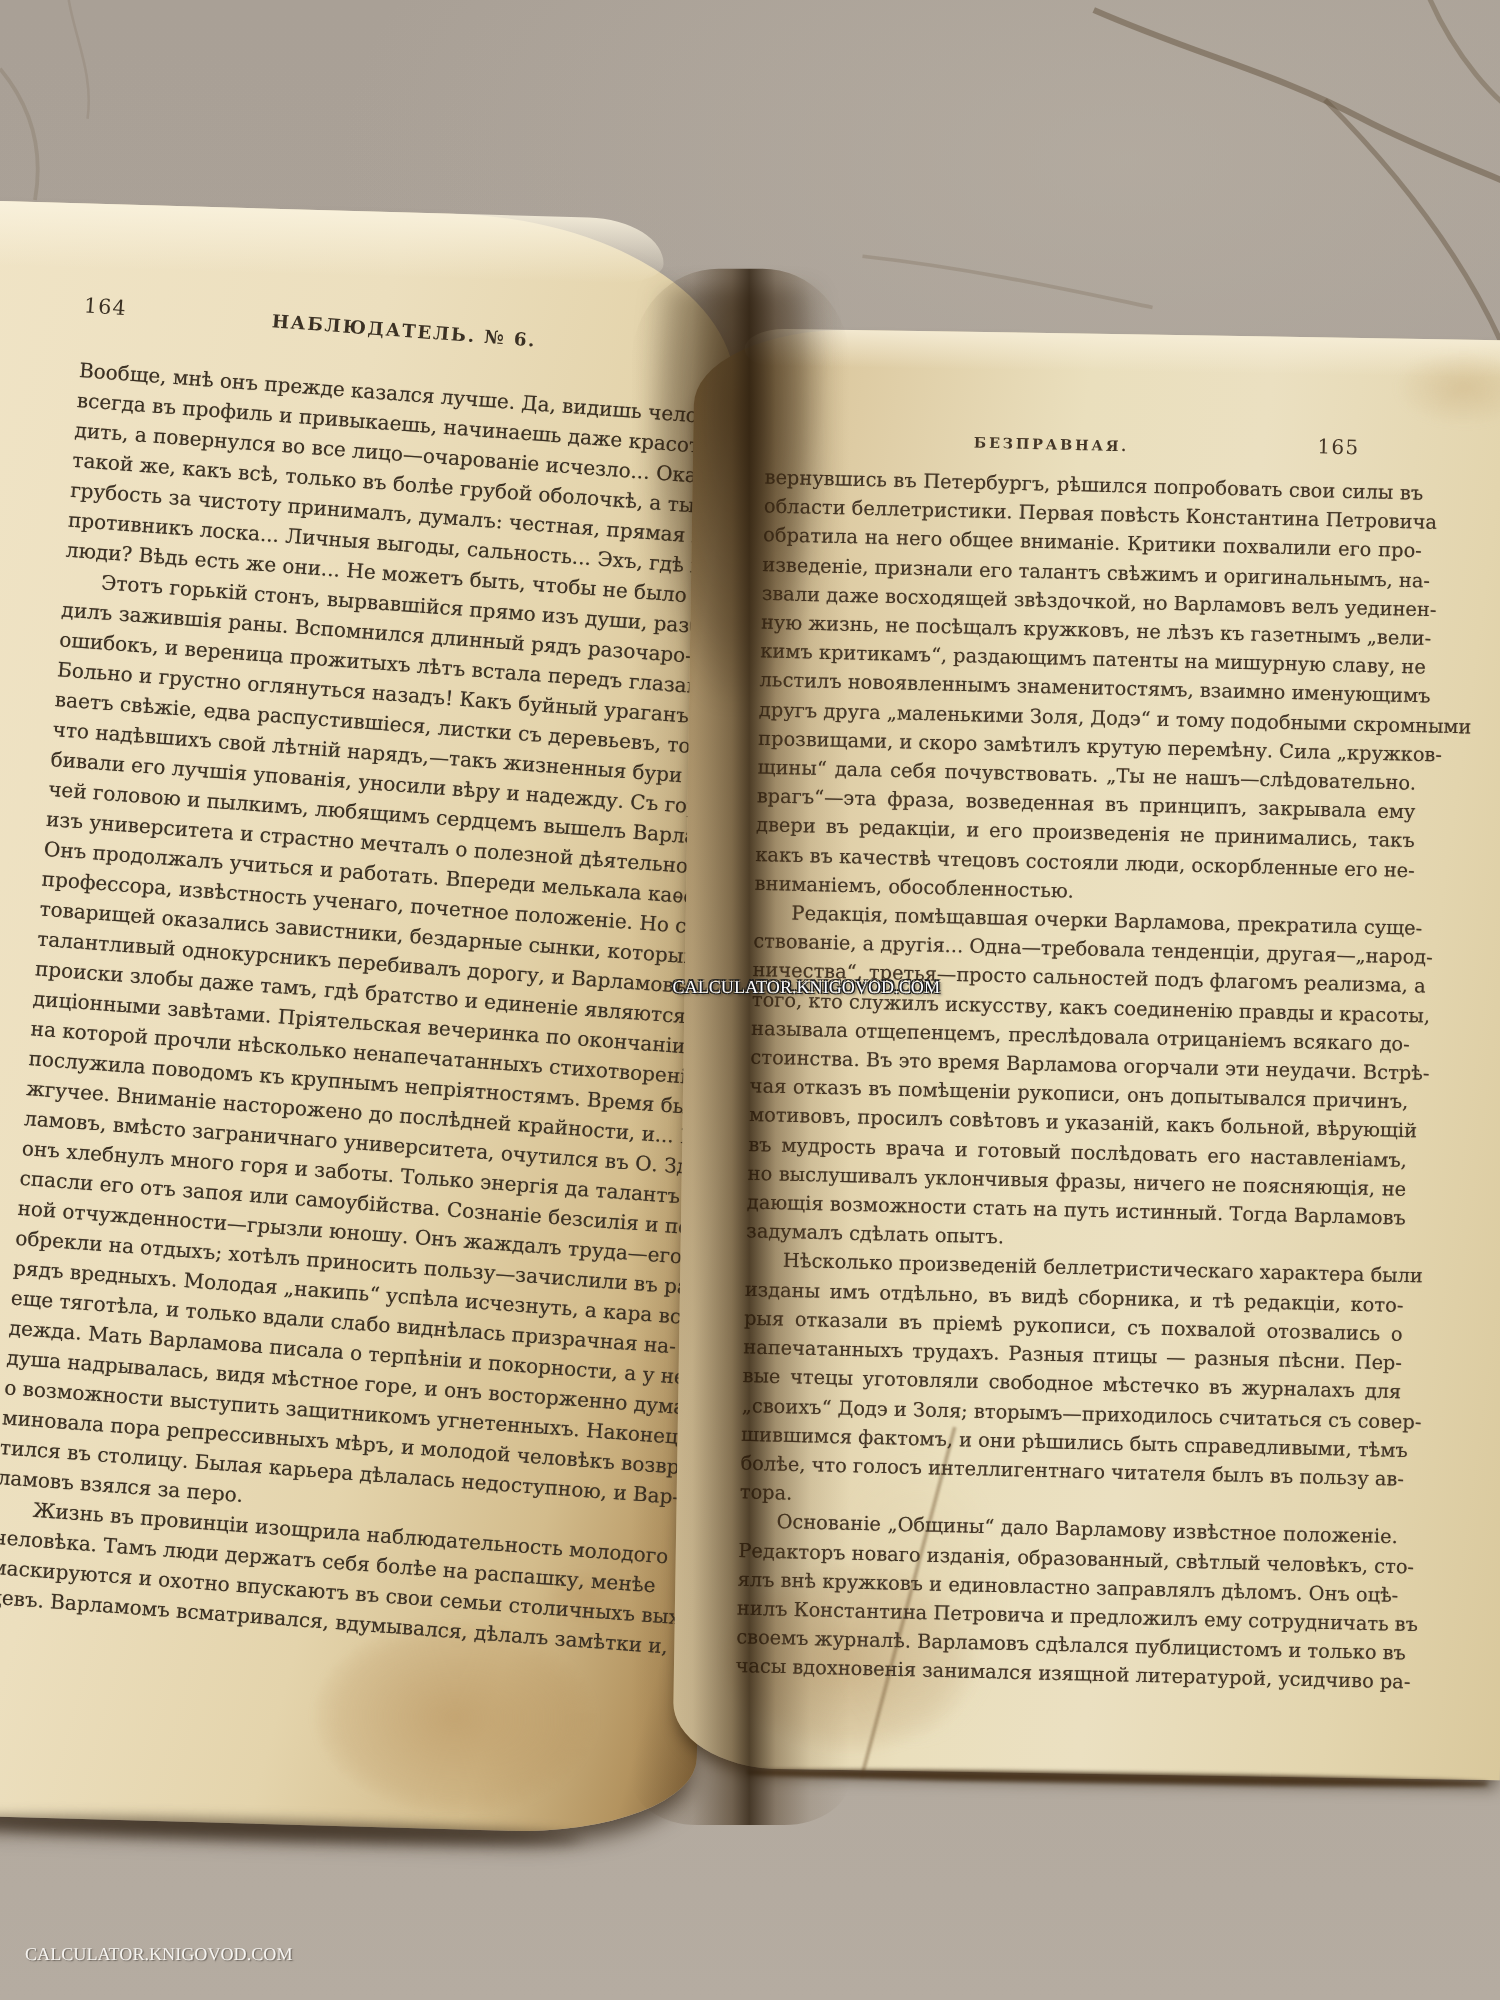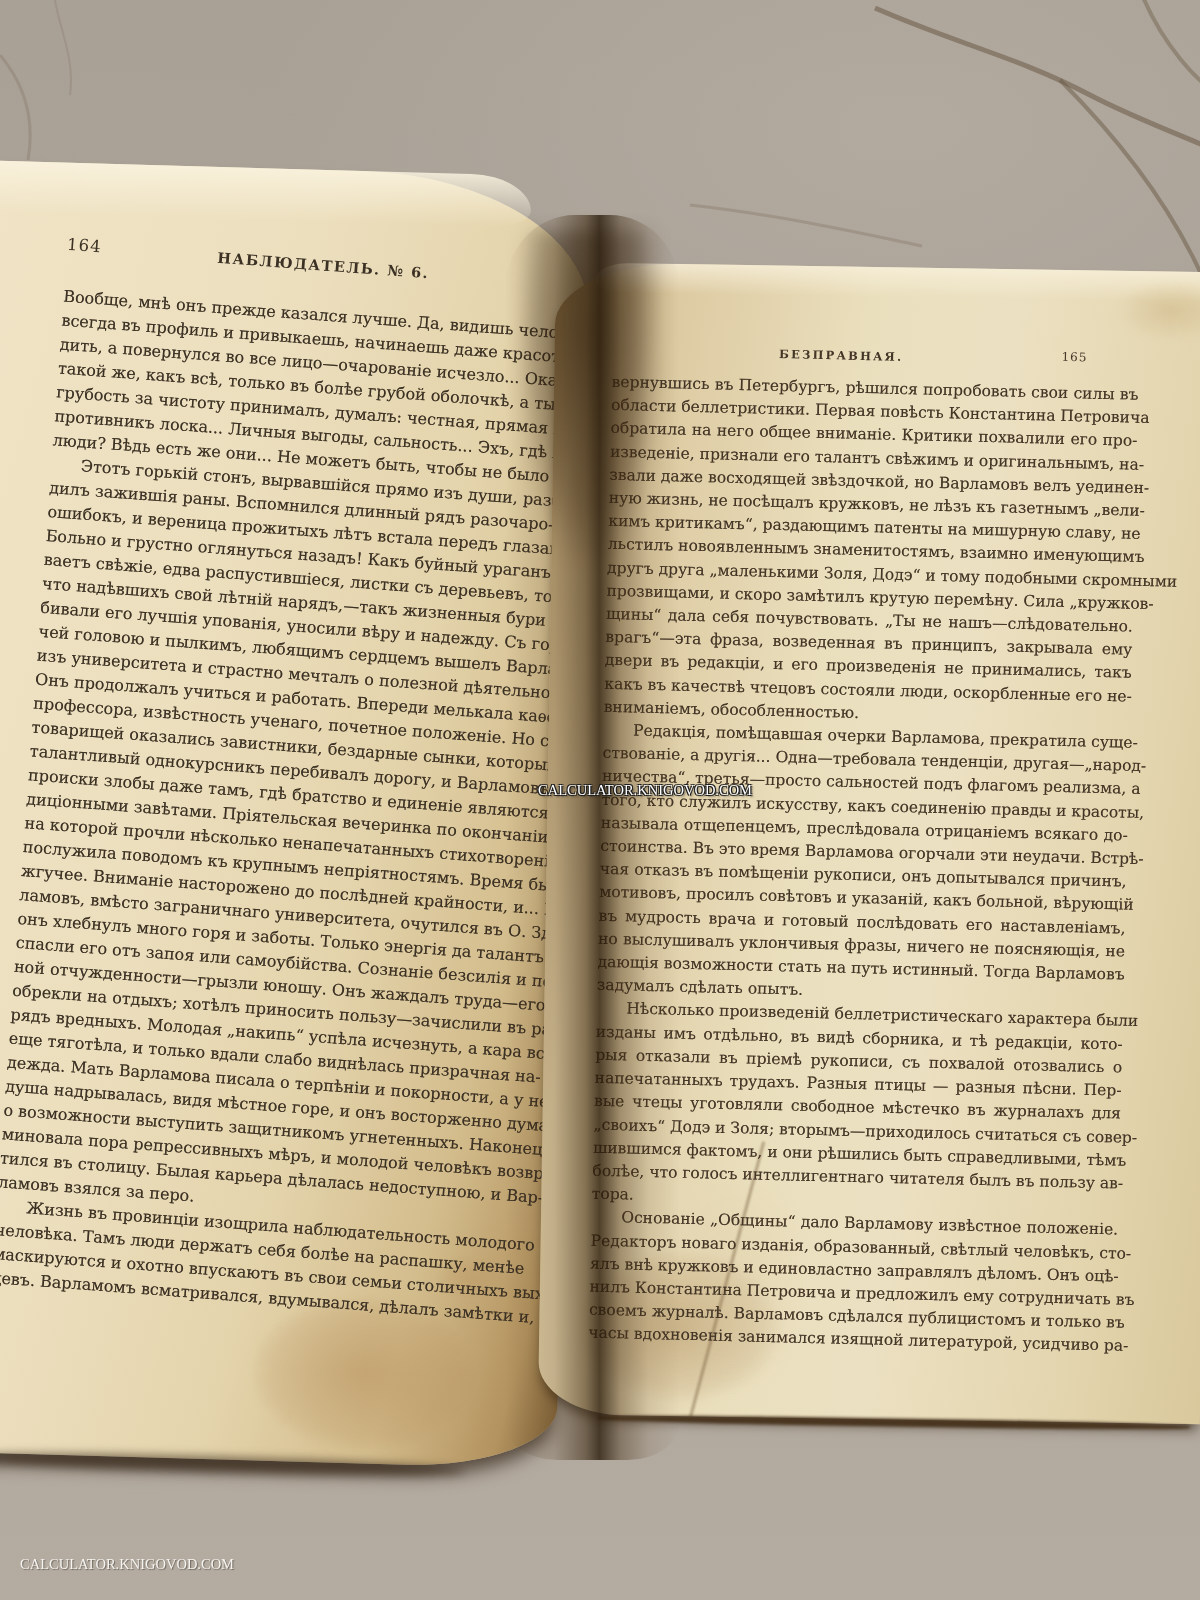--- a/index.html
+++ b/index.html
@@ -40,21 +40,21 @@
   .tb-right{left:58px;top:72px;width:527px;transform:rotate(.5deg);transform-origin:top left;
     font-size:15.5px;line-height:23.2px;color:#443627;}
   .tline{white-space:nowrap;text-align:justify;text-align-last:justify;
     text-shadow:0 0 .6px rgba(58,44,26,.55);}
   .tline.indent{padding-left:30px;}
   .tline.pend{text-align-last:left;}
   .header-row{position:relative;height:26px;margin-bottom:26px;}
   .tb-right .header-row{margin-bottom:12px;height:24px;}
   .pagenum{position:absolute;top:0;font-size:16.5px;letter-spacing:1px;}
   .pagenum.pn-left{left:0;}
-  .pagenum.pn-right{right:52px;font-size:12px;margin-left:44px;}
+  .pagenum.pn-right{right:52px;font-size:16px;margin-left:44px;}
   .runtitle{position:absolute;top:2px;font-weight:bold;}
   .rt-left{left:50%;transform:translateX(-42%);font-size:14.5px;letter-spacing:1.5px;}
   .rt-right{left:50%;transform:translateX(-78%);font-size:11.5px;letter-spacing:2.2px;top:4px;}
   
   .stain{position:absolute;border-radius:50%;filter:blur(3px);}
   .stain-l1{left:315px;top:1125px;width:225px;height:155px;
     background:radial-gradient(ellipse,rgba(178,138,84,.5),rgba(178,138,84,.2) 58%,transparent 74%);}
   .stain-l2{left:495px;top:1080px;width:70px;height:46px;
     background:radial-gradient(ellipse,rgba(183,146,93,.42),transparent 70%);}
   .stain-r1{left:38px;top:985px;width:205px;height:155px;

